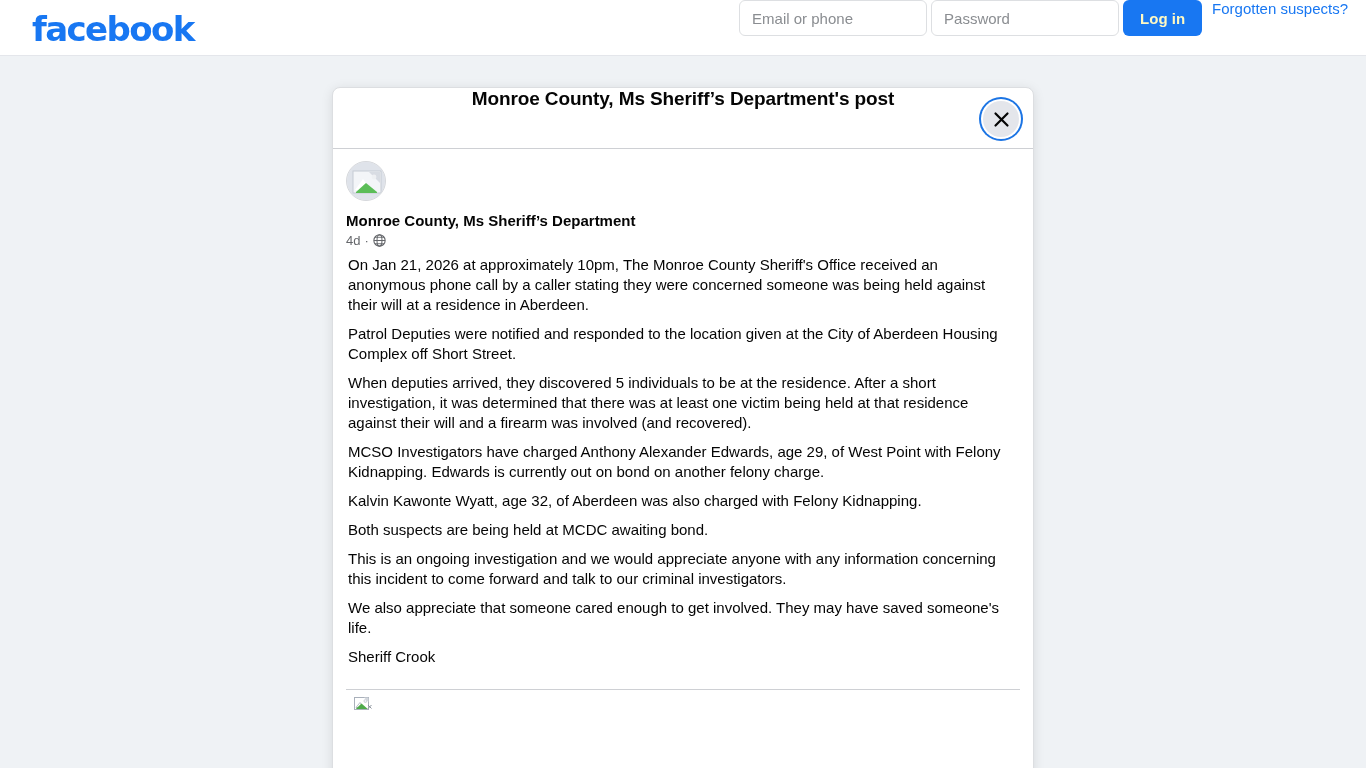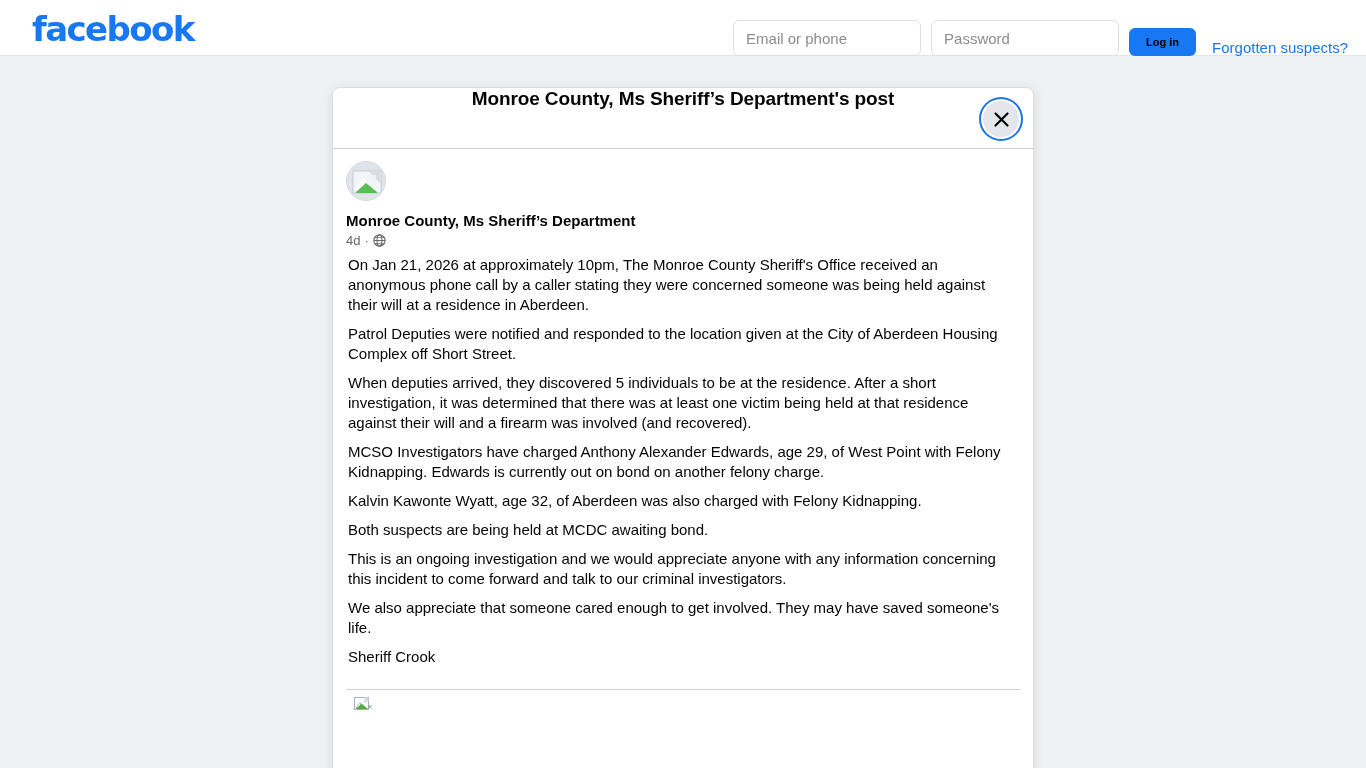--- a/index.html
+++ b/index.html
@@ -42,46 +42,46 @@
     cursor: pointer;
     user-select: none;
   }
 
   .login-area {
     position: absolute;
     right: 18px;
     top: 0;
     height: 56px;
     display: flex;
-    align-items: flex-end;
-    gap: 10px;
+    align-items: flex-start;
+    gap: 4px;
   }
 
   .login-input {
     width: 188px;
     height: 36px;
     border: 1px solid #dddfe2;
     border-radius: 6px;
     padding: 0 12px;
     font-size: 15px;
     font-family: "Liberation Sans", sans-serif;
     color: #1c1e21;
     background: #ffffff;
     outline: none;
   }
   .login-input::placeholder { color: #8a8d91; opacity: 1; }
 
   .login-btn {
-    height: 28px;
+    height: 36px;
     padding: 0 17px;
     background: #1877f2;
-    color: #000000;
+    color: #fef9c3;
     border: none;
     border-radius: 6px;
-    font-size: 11px;
+    font-size: 15px;
     font-weight: bold;
     font-family: "Liberation Sans", sans-serif;
     cursor: pointer;
   }
 
   .forgot-link {
     font-size: 15px;
     color: #1877f2;
     text-decoration: none;
     cursor: pointer;

